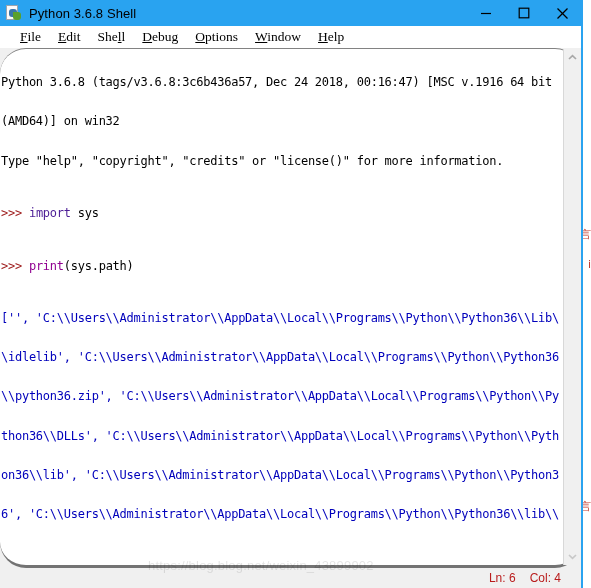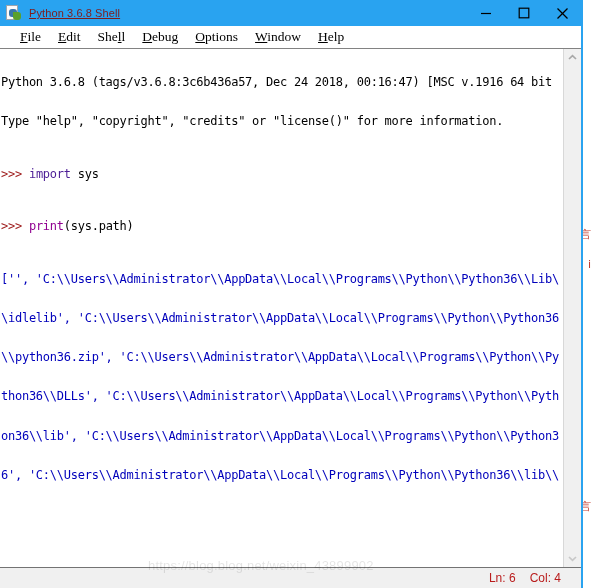--- a/index.html
+++ b/index.html
@@ -79,25 +79,24 @@
   }
   #window-icon .py-yellow {
     position: absolute;
     left: 7px; top: 7px;
     width: 8px; height: 8px;
     background: #5aa02c;
     border-radius: 0 3px 3px 3px;
   }
   #window-title {
     font-family: "Liberation Sans", sans-serif;
-    font-size: 11px;
-    color: #7f1d1d;
+    font-size: 13px;
+    color: #000000;
     letter-spacing: 0.1px;
     white-space: nowrap;
-    text-decoration: underline;
   }
   #window-controls {
     position: absolute;
     right: 0;
     top: 0;
     height: 26px;
     display: flex;
     align-items: stretch;
   }
   .win-btn {
@@ -130,23 +129,24 @@
   .menu-item .acc {
     text-decoration: underline;
   }
 
   
   #shell-area {
     flex: 1 1 auto;
     display: flex;
     background: #ffffff;
     border-top: 1px solid #828282;
-    border-bottom: 1px solid #737373;
+    border-bottom: 3px solid #737373;
     min-height: 0;
     position: relative;
+    border-radius: 26px;
   }
   #shell-text {
     flex: 1 1 auto;
     overflow: hidden;
     padding: 1px 0 0 1px;
     font-family: "DejaVu Sans Mono", monospace;
     font-size: 12px;
     line-height: 13.1px;
     white-space: pre;
     color: #000000;
@@ -261,20 +261,21 @@
     <div class="menu-item"><span class="acc">D</span>ebug</div>
     <div class="menu-item"><span class="acc">O</span>ptions</div>
     <div class="menu-item"><span class="acc">W</span>indow</div>
     <div class="menu-item"><span class="acc">H</span>elp</div>
   </div>
 
   <div id="shell-area">
 
     <div id="shell-text">
       <div class="ln tok-plain">Python 3.6.8 (tags/v3.6.8:3c6b436a57, Dec 24 2018, 00:16:47) [MSC v.1916 64 bit</div>
+      <div class="ln tok-plain">(AMD64)] on win32</div>
       <div class="ln tok-plain">Type "help", "copyright", "credits" or "license()" for more information.</div>
 
       <div class="ln"><span class="tok-prompt">&gt;&gt;&gt; </span><span class="tok-keyword">import</span><span class="tok-plain"> sys</span></div>
 
       <div class="ln"><span class="tok-prompt">&gt;&gt;&gt; </span><span class="tok-builtin">print</span><span class="tok-plain">(sys.path)</span></div>
 
       <div class="ln tok-output">['', 'C:\\Users\\Administrator\\AppData\\Local\\Programs\\Python\\Python36\\Lib\</div>
       <div class="ln tok-output">\idlelib', 'C:\\Users\\Administrator\\AppData\\Local\\Programs\\Python\\Python36</div>
       <div class="ln tok-output">\\python36.zip', 'C:\\Users\\Administrator\\AppData\\Local\\Programs\\Python\\Py</div>
       <div class="ln tok-output">thon36\\DLLs', 'C:\\Users\\Administrator\\AppData\\Local\\Programs\\Python\\Pyth</div>

